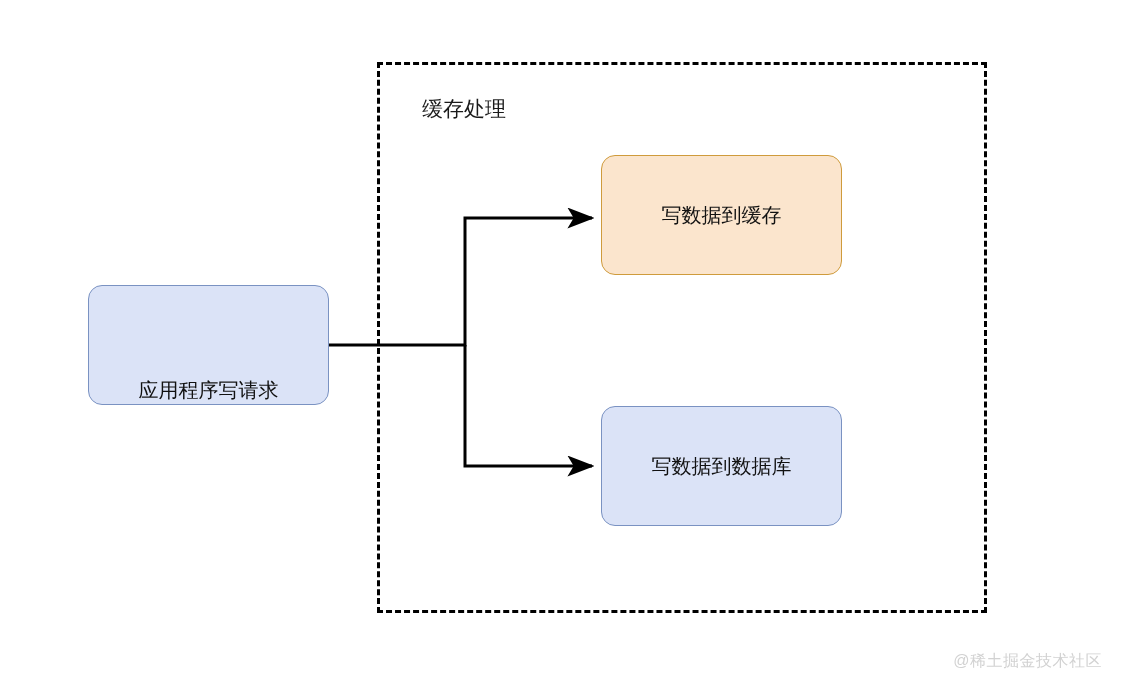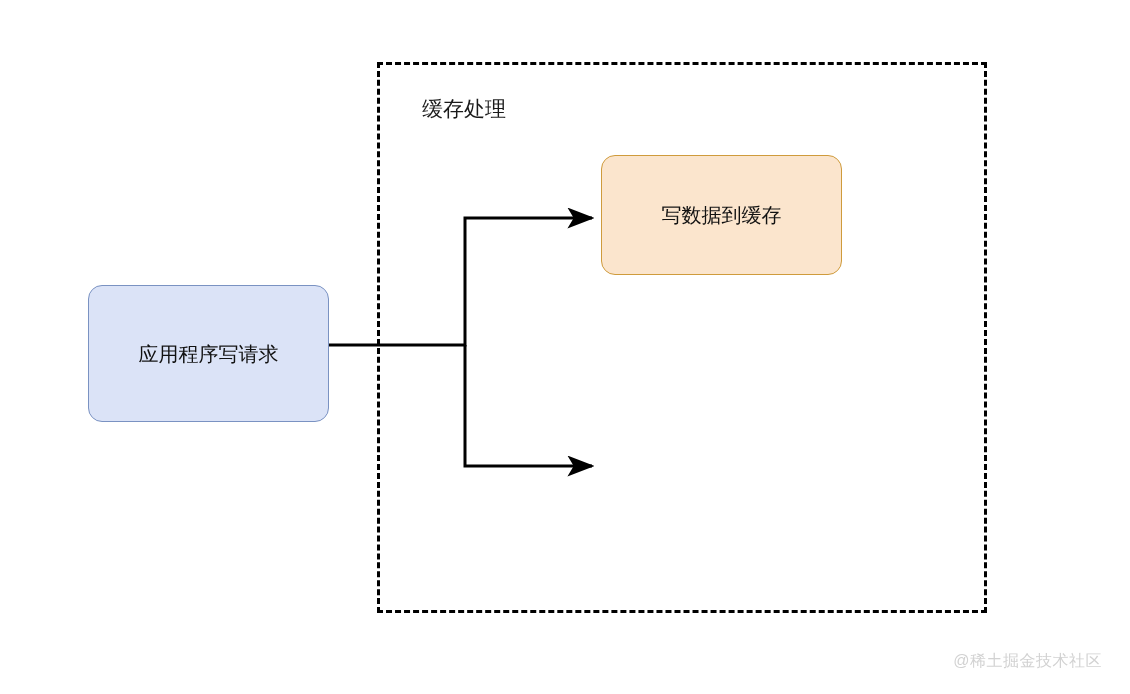--- a/index.html
+++ b/index.html
@@ -46,23 +46,24 @@
     justify-content: center;
     text-align: center;
     font-size: 20px;
     line-height: 28px;
     color: #111111;
   }
   .node-app {
     left: 88px;
     top: 285px;
     width: 241px;
-    height: 137px;
+    height: 120px;
     background: #dbe3f7;
     border: 1.6px solid #7a92c2;
+    align-items: flex-end;
   }
   .node-cache {
     left: 601px;
     top: 155px;
     width: 241px;
     height: 120px;
     background: #fbe5cd;
     border: 1.8px solid #cf9b3c;
   }
   .node-db {
@@ -113,16 +114,19 @@
   </svg>
 
   <div class="node node-app">
     <span>应用程序写请求</span>
   </div>
 
   <div class="node node-cache">
     <span>写数据到缓存</span>
   </div>
 
+  <div class="node node-db">
+    <span>写数据到数据库</span>
+  </div>
 
   <div class="watermark">@稀土掘金技术社区</div>
 
 </div>
 
 </body></html>

